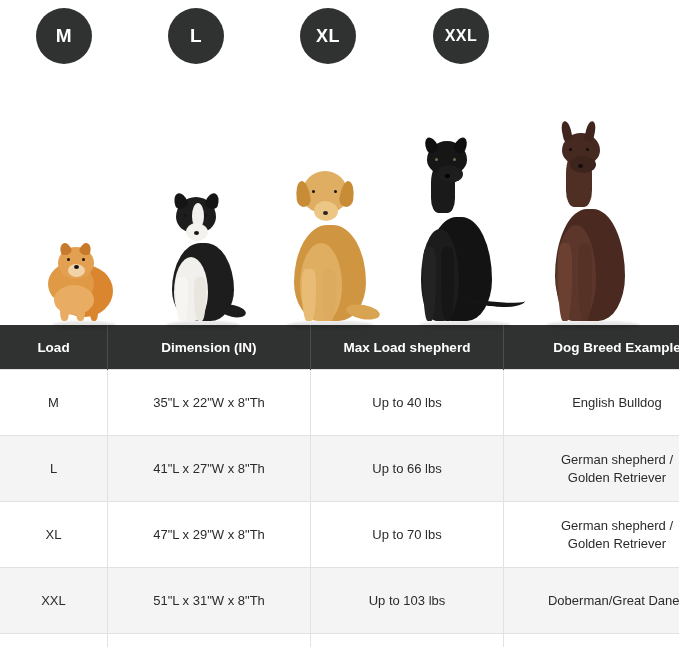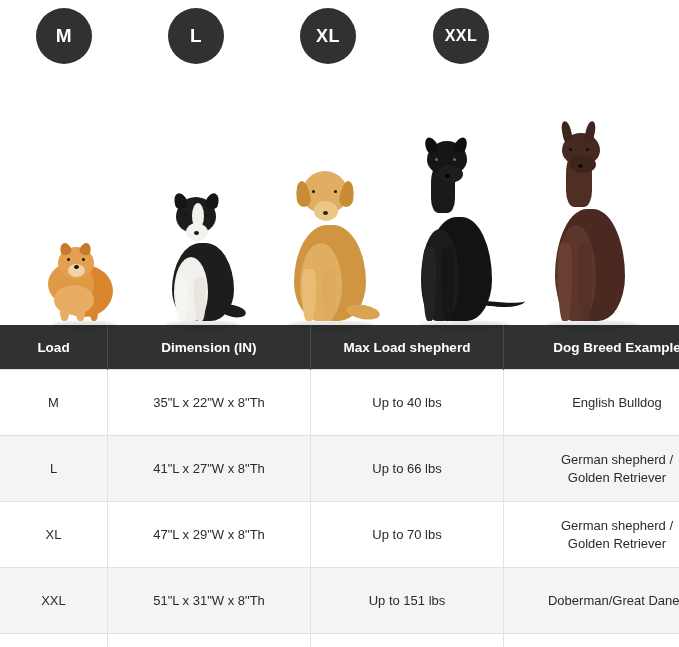--- a/index.html
+++ b/index.html
@@ -299,21 +299,21 @@
       <tr>
         <td>XL</td>
         <td>47"L x 29"W x 8"Th</td>
         <td>Up to 70 lbs</td>
         <td class="two-line">German shepherd /
 Golden Retriever</td>
       </tr>
       <tr>
         <td>XXL</td>
         <td>51"L x 31"W x 8"Th</td>
-        <td>Up to 151 lbs</td>
+        <td>Up to 103 lbs</td>
         <td class="two-line">Doberman/Great Danes</td>
       </tr>
       <tr>
         <td>XXXL</td>
         <td>59"L x 37"W x 9"Th</td>
         <td>Up to 150 lbs</td>
         <td class="two-line">Doberman/Great Danes</td>
       </tr>
     </tbody>
   </table>

